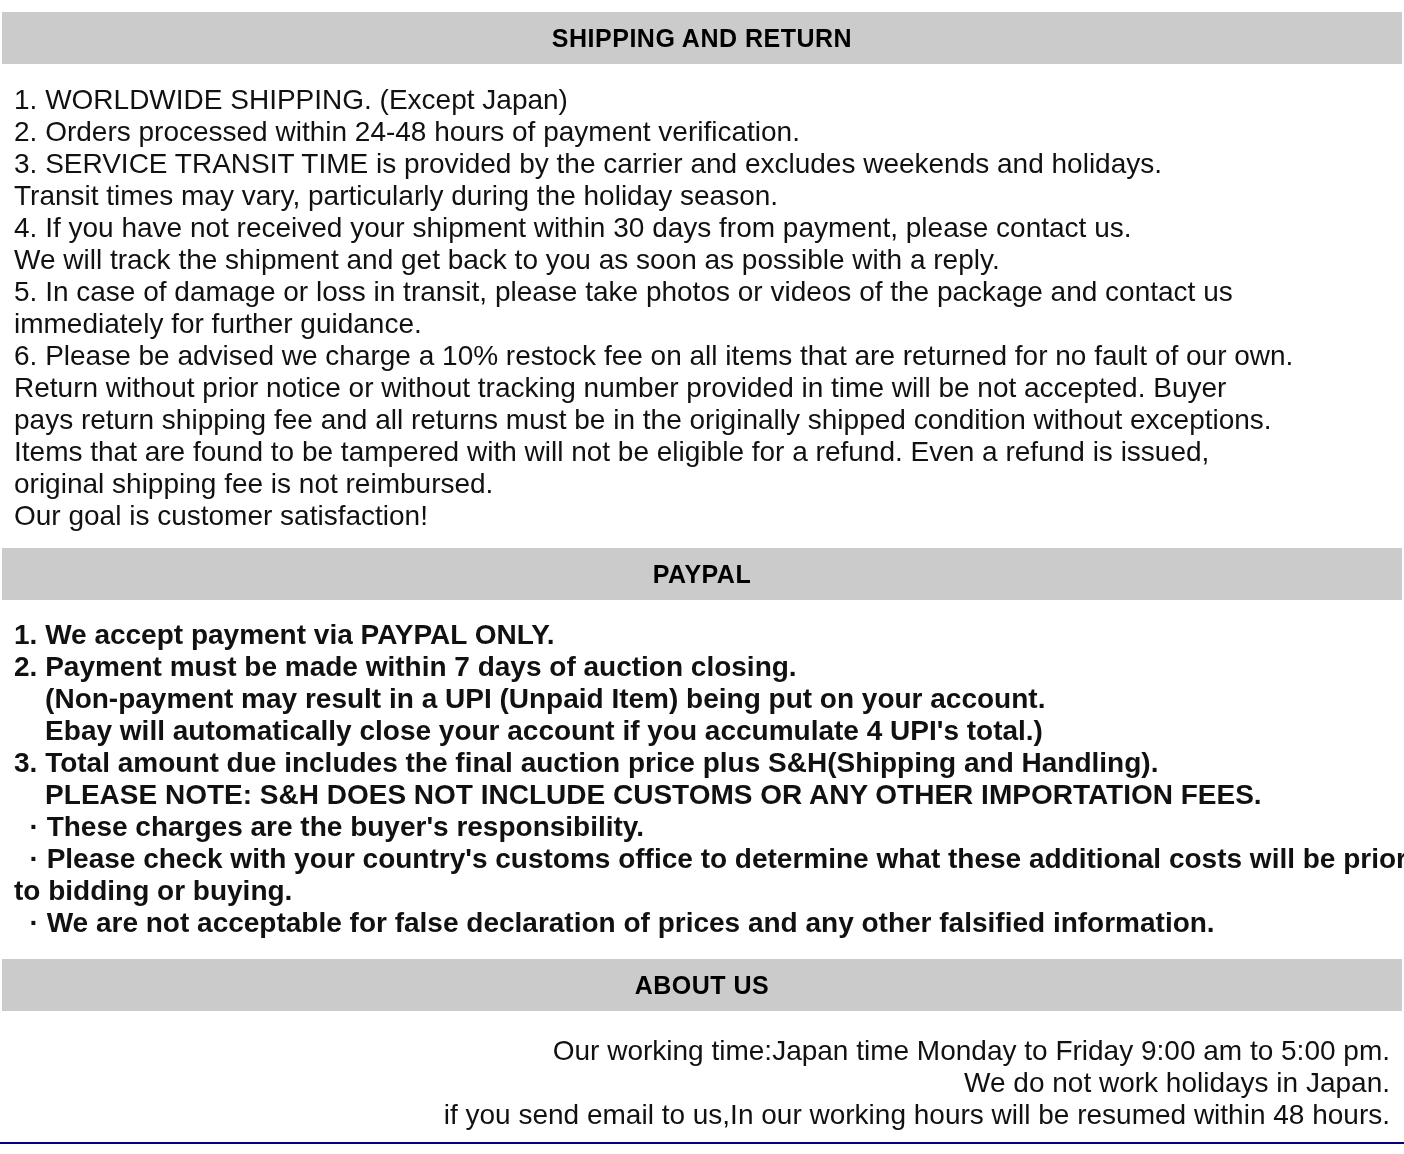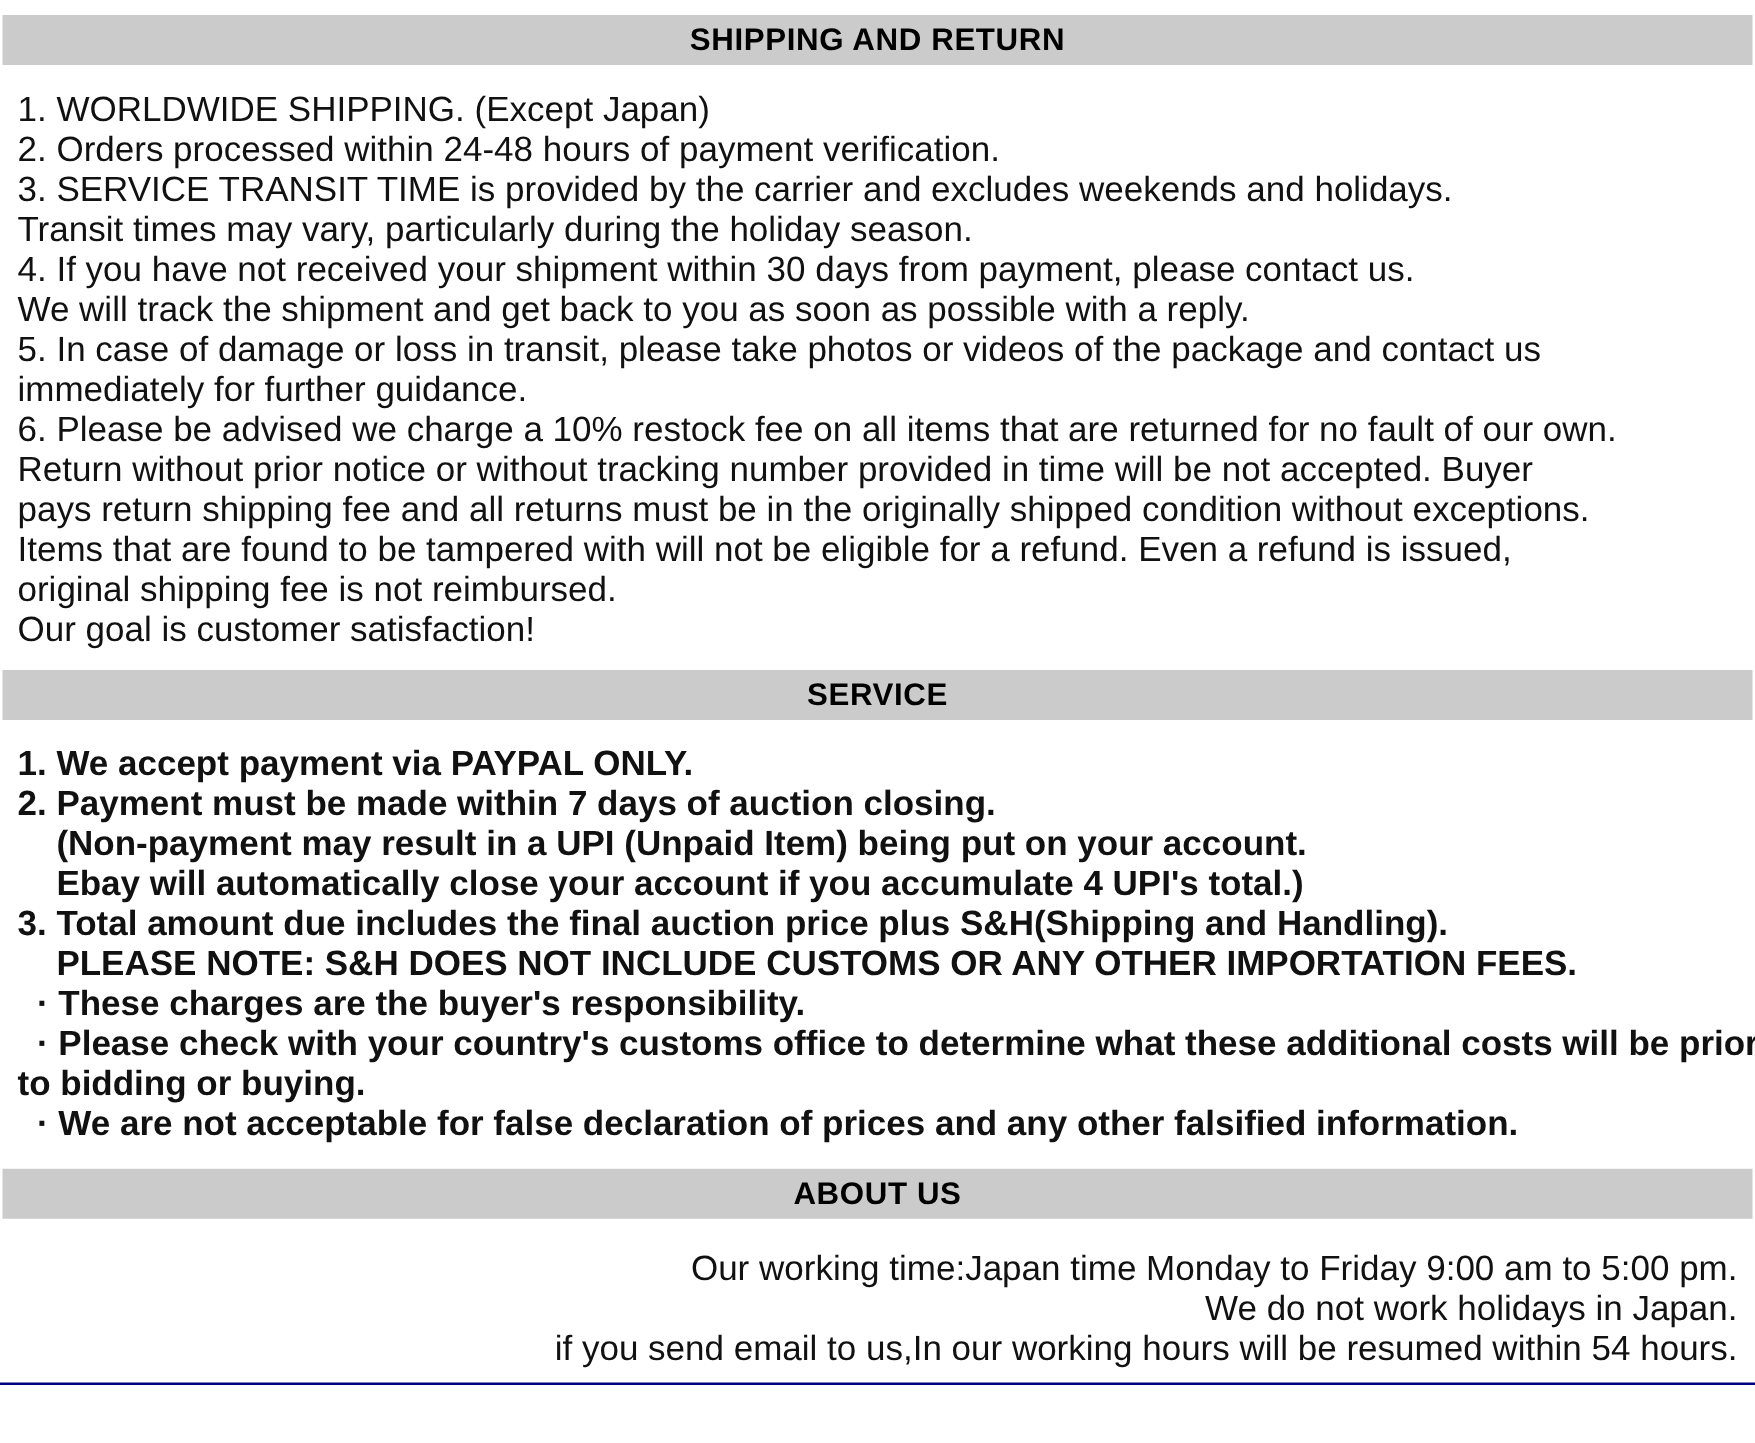--- a/index.html
+++ b/index.html
@@ -13,21 +13,21 @@
   html, body { margin: 0; padding: 0; }
   body {
     width: 1404px;
     height: 1154px;
     background: var(--page-bg);
     overflow: hidden;
     font-family: "Liberation Sans", "DejaVu Sans", sans-serif;
   }
   .page { padding-top: 12px; }
   .bar {
-    height: 40px;
+    height: 52px;
     margin: 0 2px;
     background: var(--header-bg);
     display: flex;
     align-items: center;
     justify-content: center;
   }
   .bar-title {
     margin: 0;
     font-family: "Liberation Sans", "DejaVu Sans", sans-serif;
     font-size: 25px;
@@ -60,27 +60,27 @@
 
   <section class="sec sec-shipping">
     <header class="bar">
       <h2 class="bar-title">SHIPPING AND RETURN</h2>
     </header>
     <div class="sec-body"><div class="line">1. WORLDWIDE SHIPPING. (Except Japan)</div><div class="line">2. Orders processed within 24-48 hours of payment verification.</div><div class="line">3. SERVICE TRANSIT TIME is provided by the carrier and excludes weekends and holidays.</div><div class="line">Transit times may vary, particularly during the holiday season.</div><div class="line">4. If you have not received your shipment within 30 days from payment, please contact us.</div><div class="line">We will track the shipment and get back to you as soon as possible with a reply.</div><div class="line">5. In case of damage or loss in transit, please take photos or videos of the package and contact us</div><div class="line">immediately for further guidance.</div><div class="line">6. Please be advised we charge a 10% restock fee on all items that are returned for no fault of our own.</div><div class="line">Return without prior notice or without tracking number provided in time will be not accepted. Buyer</div><div class="line">pays return shipping fee and all returns must be in the originally shipped condition without exceptions.</div><div class="line">Items that are found to be tampered with will not be eligible for a refund. Even a refund is issued,</div><div class="line">original shipping fee is not reimbursed.</div><div class="line">Our goal is customer satisfaction!</div></div>
   </section>
 
   <section class="sec sec-payment">
     <header class="bar">
-      <h2 class="bar-title">SERVICE</h2>
+      <h2 class="bar-title">PAYPAL</h2>
     </header>
     <div class="sec-body"><div class="line">1. We accept payment via PAYPAL ONLY.</div><div class="line">2. Payment must be made within 7 days of auction closing.</div><div class="line">    (Non-payment may result in a UPI (Unpaid Item) being put on your account.</div><div class="line">    Ebay will automatically close your account if you accumulate 4 UPI's total.)</div><div class="line">3. Total amount due includes the final auction price plus S&amp;H(Shipping and Handling).</div><div class="line">    PLEASE NOTE: S&amp;H DOES NOT INCLUDE CUSTOMS OR ANY OTHER IMPORTATION FEES.</div><div class="line">  · These charges are the buyer's responsibility.</div><div class="line">  · Please check with your country's customs office to determine what these additional costs will be prior</div><div class="line">to bidding or buying.</div><div class="line">  · We are not acceptable for false declaration of prices and any other falsified information.</div></div>
   </section>
 
   <section class="sec sec-about">
     <header class="bar">
       <h2 class="bar-title">ABOUT US</h2>
     </header>
-    <div class="sec-body"><div class="line">Our working time:Japan time Monday to Friday 9:00 am to 5:00 pm.</div><div class="line">We do not work holidays in Japan.</div><div class="line">if you send email to us,In our working hours will be resumed within 54 hours.</div></div>
+    <div class="sec-body"><div class="line">Our working time:Japan time Monday to Friday 9:00 am to 5:00 pm.</div><div class="line">We do not work holidays in Japan.</div><div class="line">if you send email to us,In our working hours will be resumed within 48 hours.</div></div>
   </section>
 
   <div class="bottom-rule"></div>
 
 </div>
 
 </body></html>

